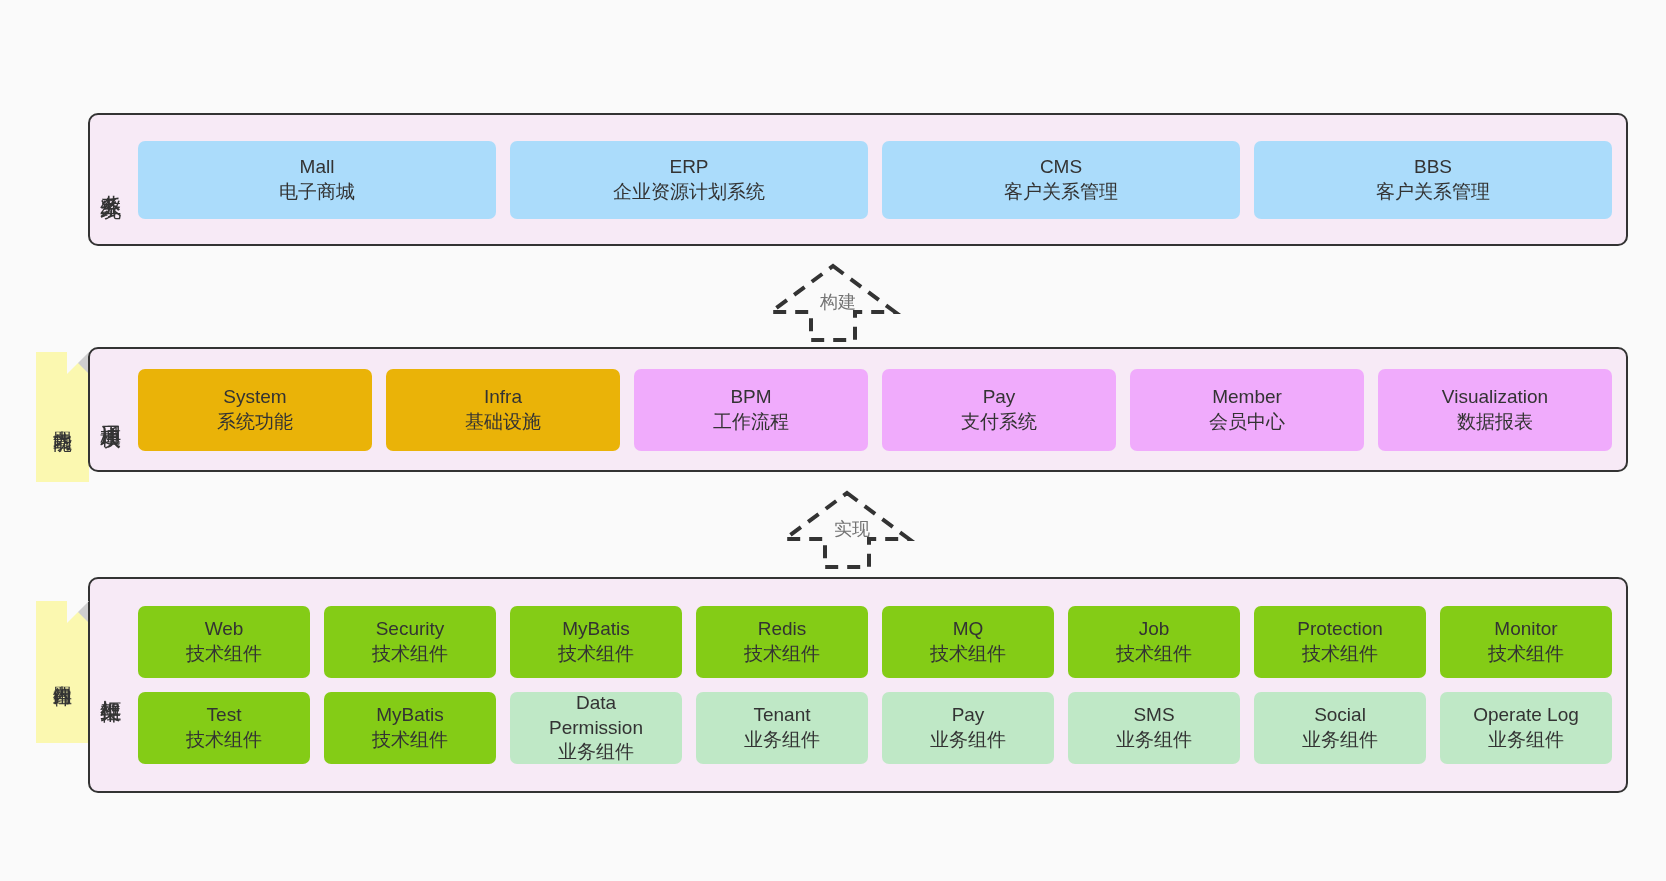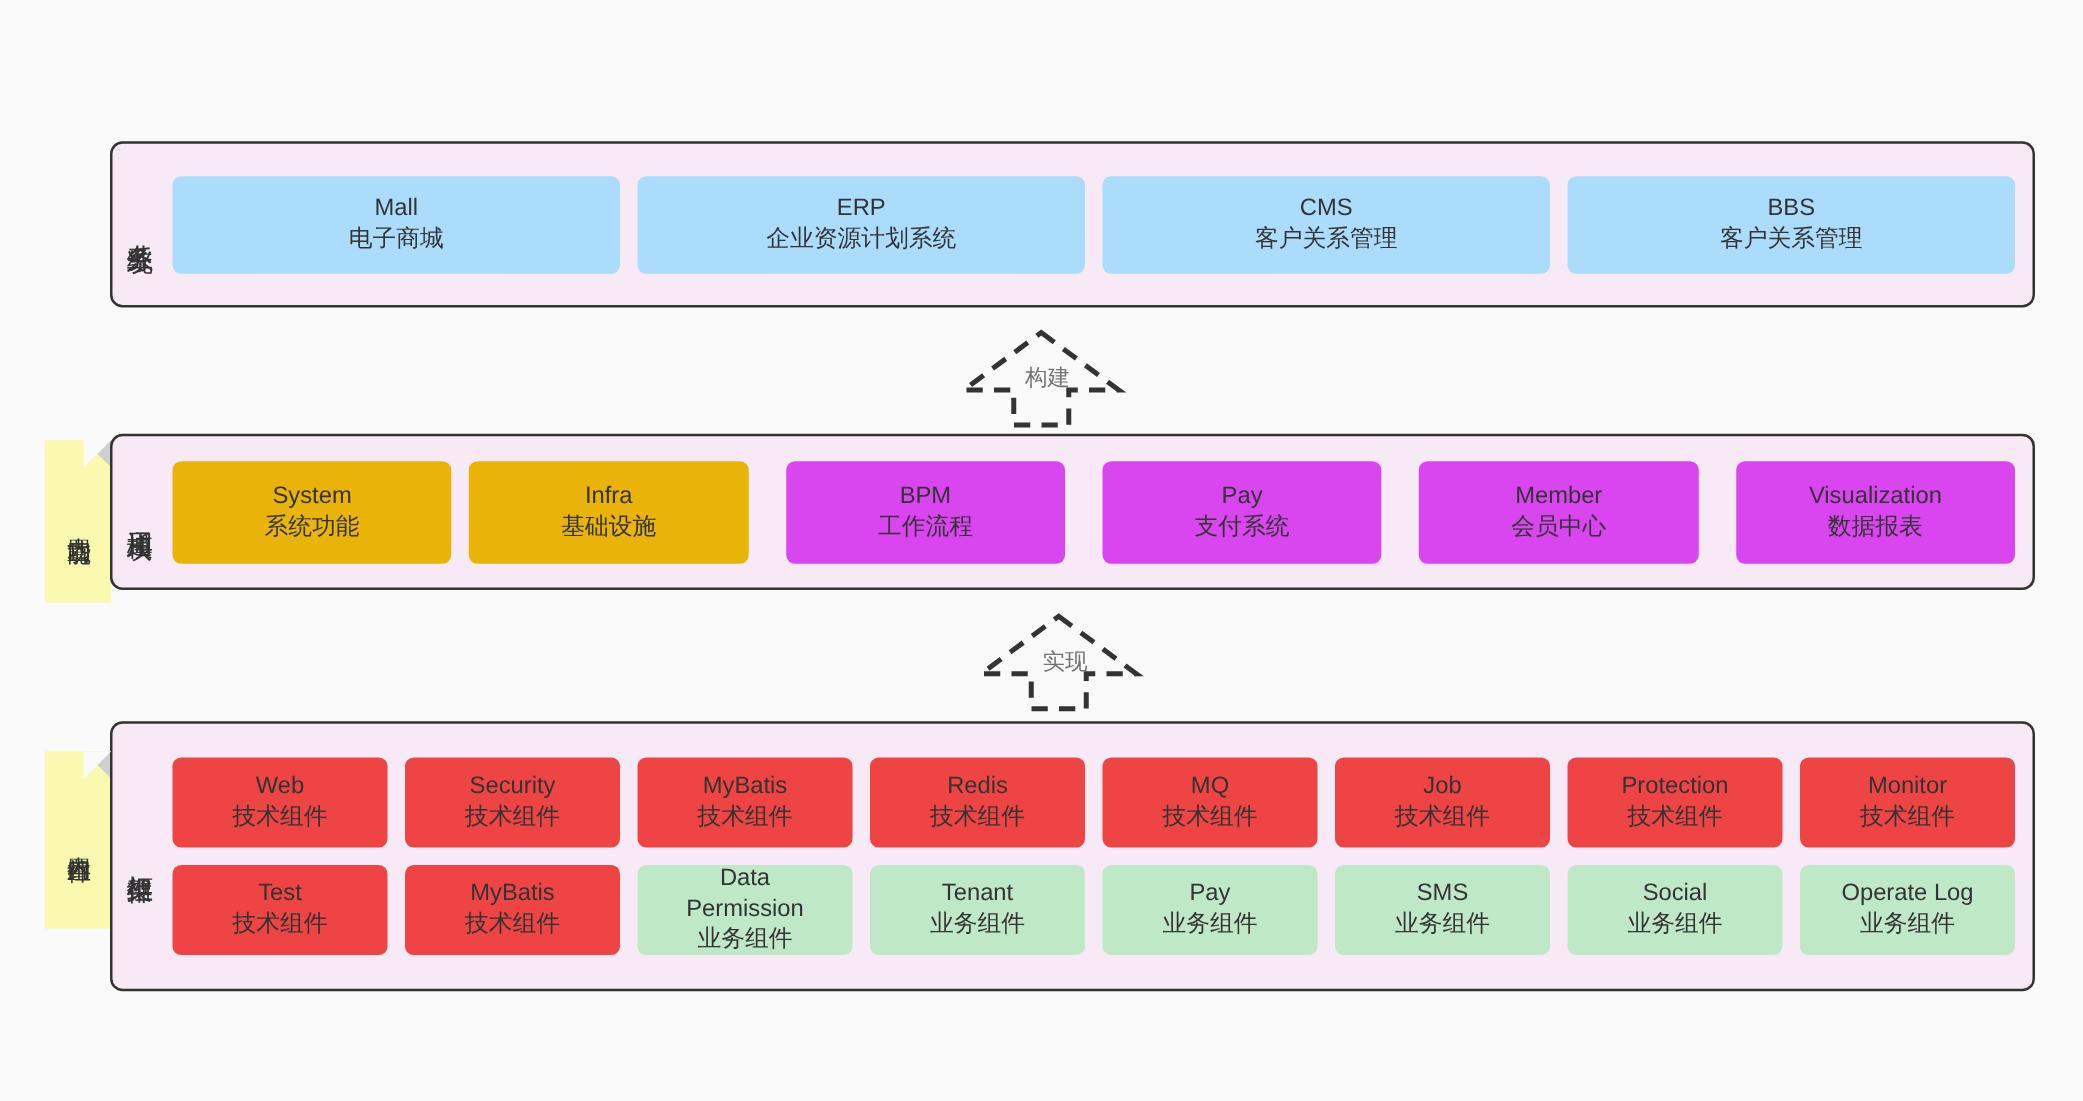--- a/index.html
+++ b/index.html
@@ -72,22 +72,22 @@
     color: #333333;
     box-sizing: border-box;
     padding: 4px 6px;
   }
   .box .l1 { display:block; }
   .box .l2 { display:block; }
   .box .l3 { display:block; }
 
   .box-blue      { background: #abdcfb; height: 78px; }
   .box-red       { background: #eab308; height: 82px; }
-  .box-pink      { background: #d946ef; height: 82px; margin-left: 16px; }
-  .box-green     { background: #ef4444; height: 72px; }
+  .box-pink      { background: #f0abfc; height: 82px; }
+  .box-green     { background: #84cc16; height: 72px; }
   .box-lightgrn  { background: #bfe8c6; height: 72px; }
 
   
   .note {
     position: absolute;
     width: 53px;
     background: #fbf8b0;
     box-sizing: border-box;
     display: flex;
     align-items: center;

